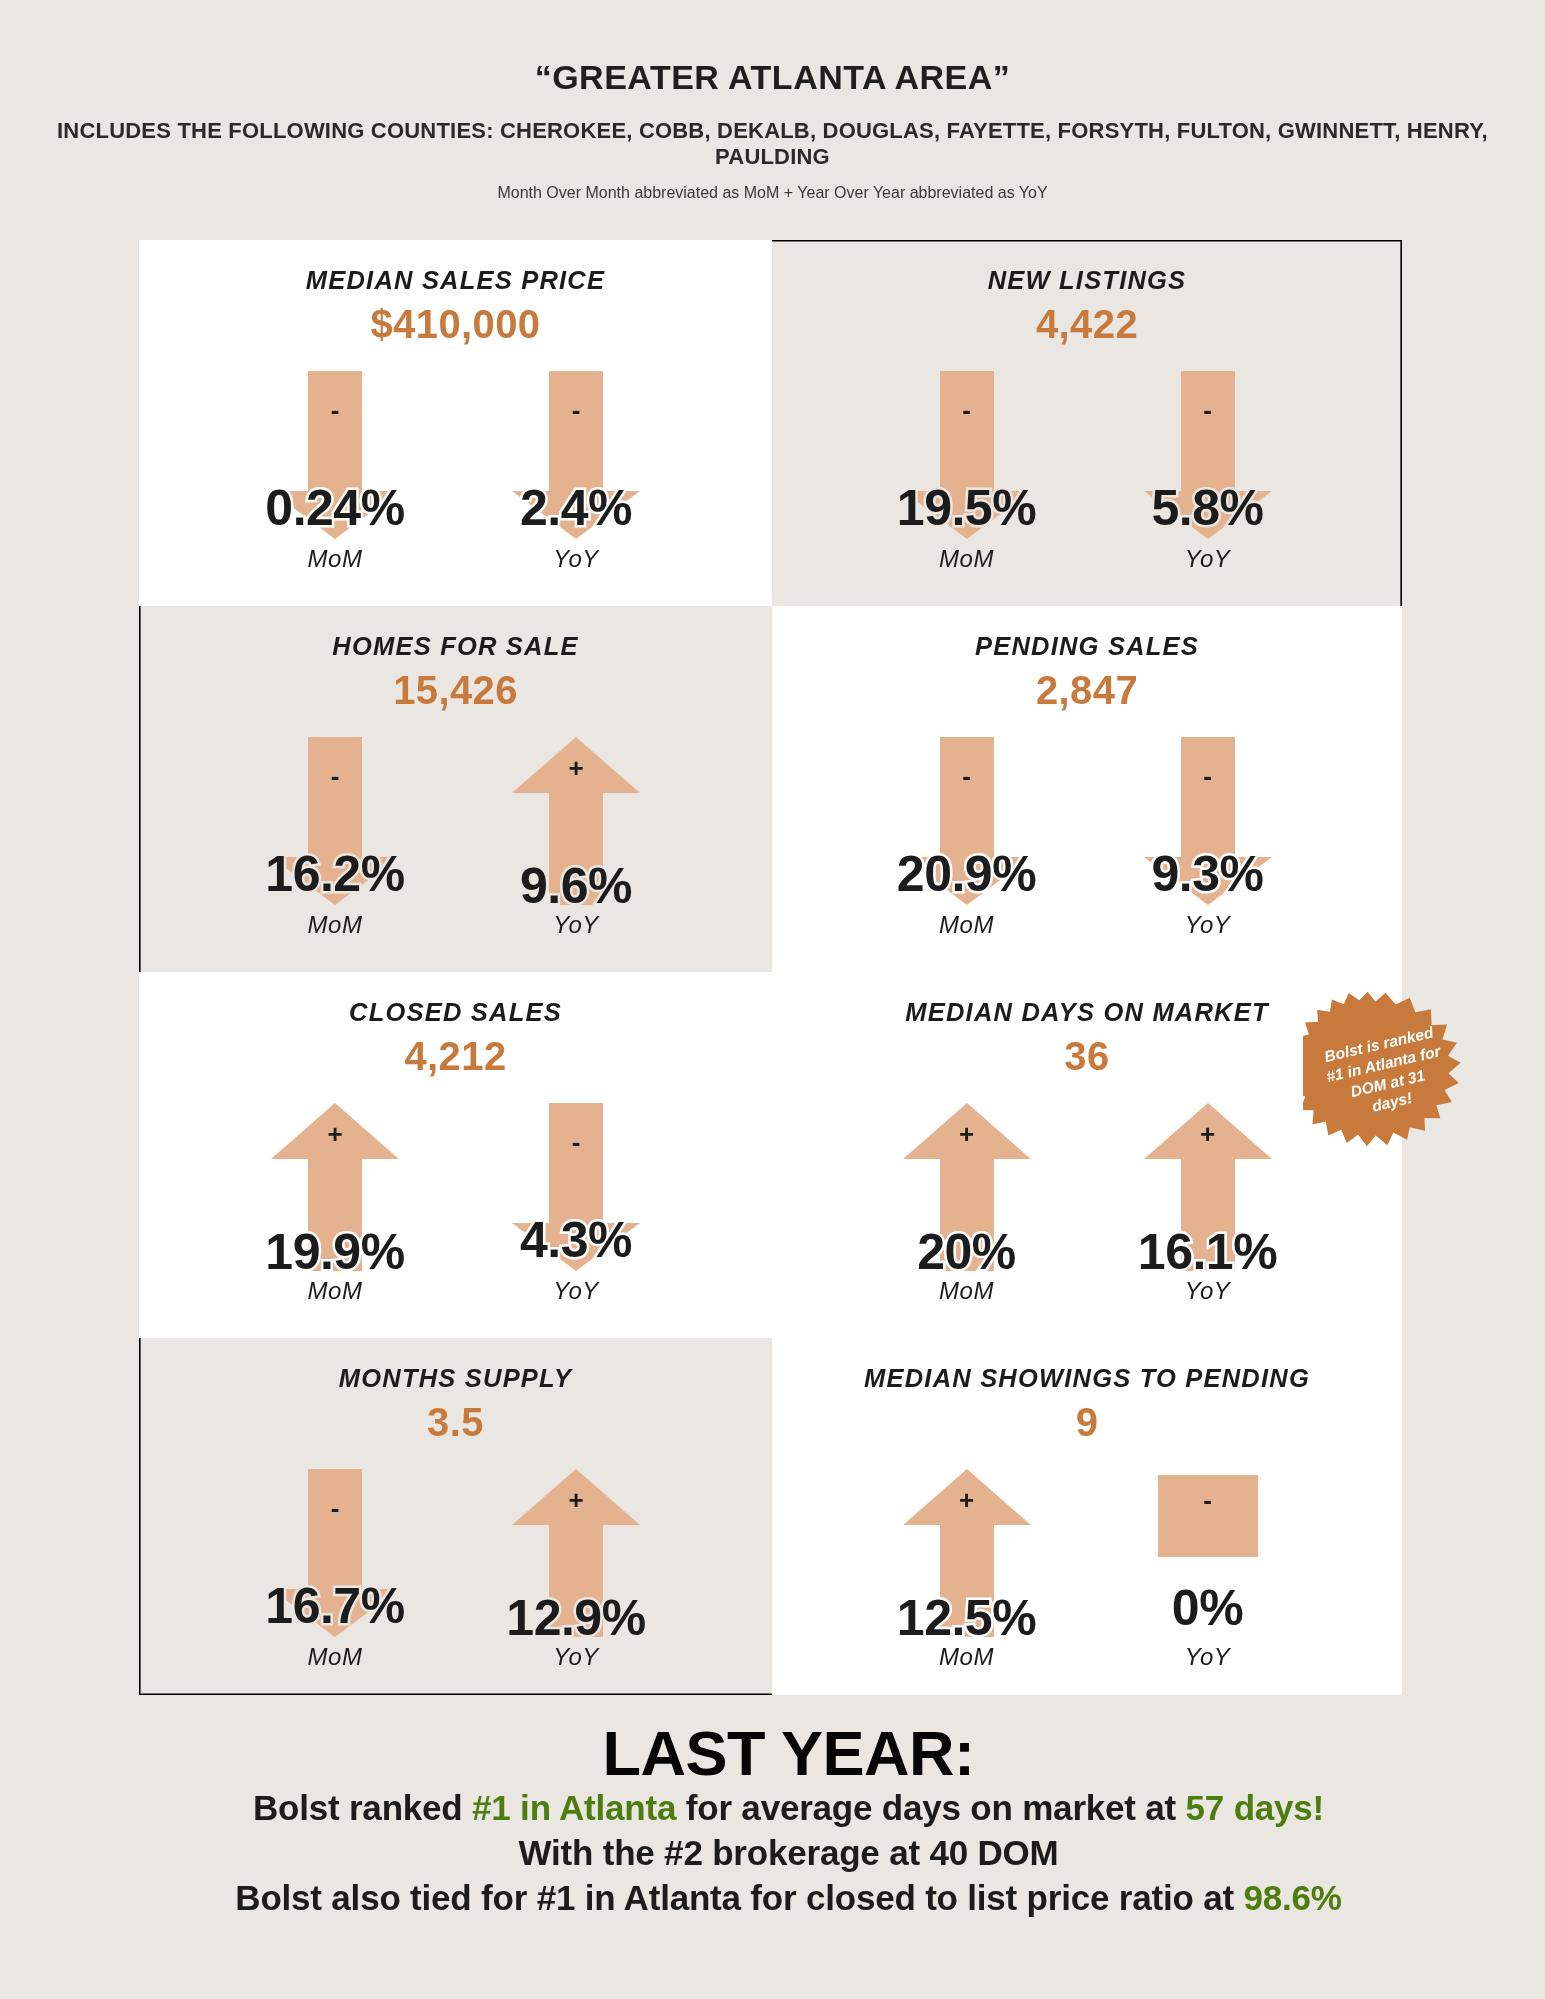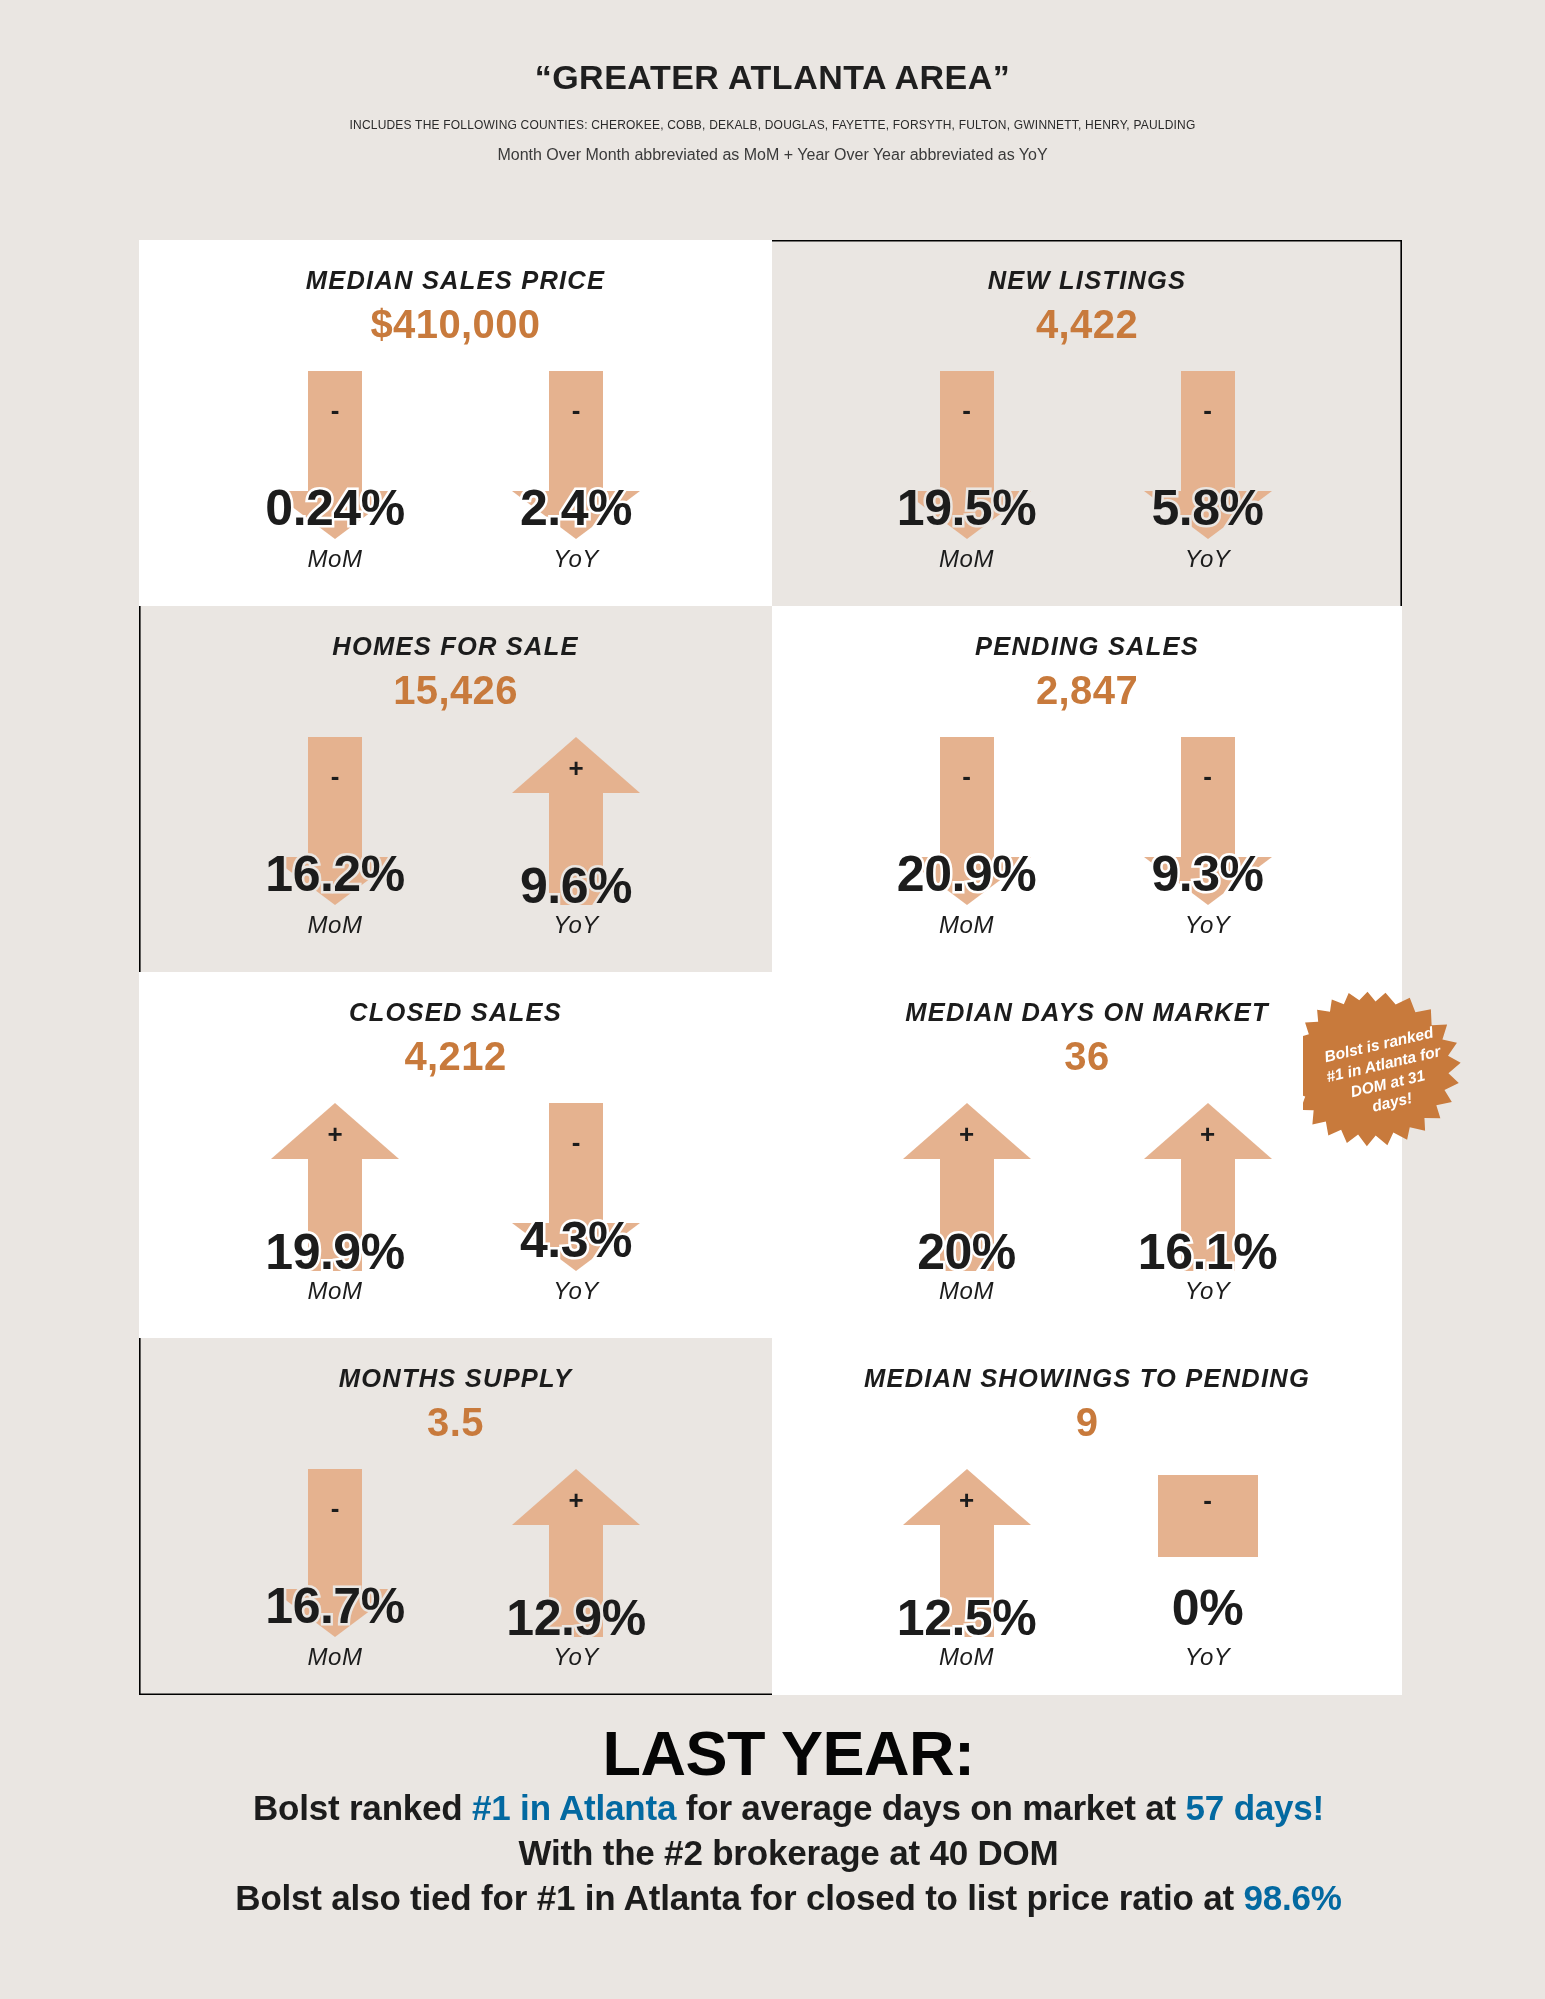--- a/index.html
+++ b/index.html
@@ -15,21 +15,21 @@
   .header { text-align: center; padding-top: 42px; }
   .hdr-line1 {
     font-size: 29px; font-weight: 700; letter-spacing: 0.5px;
     color: #1F1F1F; line-height: 1.5;
   }
   .hdr-line2 {
     font-size: 34px; font-weight: 700; letter-spacing: 0.5px;
     color: #1F1F1F; line-height: 1.6; margin-top: 8px;
   }
   .hdr-counties {
-    font-size: 12px; font-weight: 400; letter-spacing: 0.2px;
+    font-size: 22px; font-weight: 700; letter-spacing: 0.2px;
     color: #2A2A2A; margin-top: 14px;
   }
   .hdr-note {
     font-size: 16px; font-weight: 400; color: #3A3A3A; margin-top: 14px;
   }
 
   
   .grid {
     position: absolute;
     left: 139px; top: 240px;
@@ -148,21 +148,21 @@
   .footer { position: absolute; left: 16px; top: 1720px; width: 1545px; text-align: center; }
   .footer-head {
     font-size: 63px; font-weight: 700; color: #050505;
     letter-spacing: -0.5px; line-height: 1.05;
   }
   .footer-line {
     font-size: 35px; font-weight: 700; color: #1C1C1C;
     letter-spacing: -0.2px; line-height: 1.28;
   }
   .footer-line:first-of-type { margin-top: 12px; }
-  .hl { color: #0369a1; margin-top: 16px; }
+  .hl { color: #4d7c0f; margin-top: 16px; }
 </style>
 </head>
 <body>
 
 <div id="page">
 
   <div class="header">
     <div class="hdr-line2">“GREATER ATLANTA AREA”</div>
     <div class="hdr-counties">INCLUDES THE FOLLOWING COUNTIES: CHEROKEE, COBB, DEKALB, DOUGLAS, FAYETTE, FORSYTH, FULTON, GWINNETT, HENRY, PAULDING</div>
     <div class="hdr-note">Month Over Month abbreviated as MoM + Year Over Year abbreviated as YoY</div>

